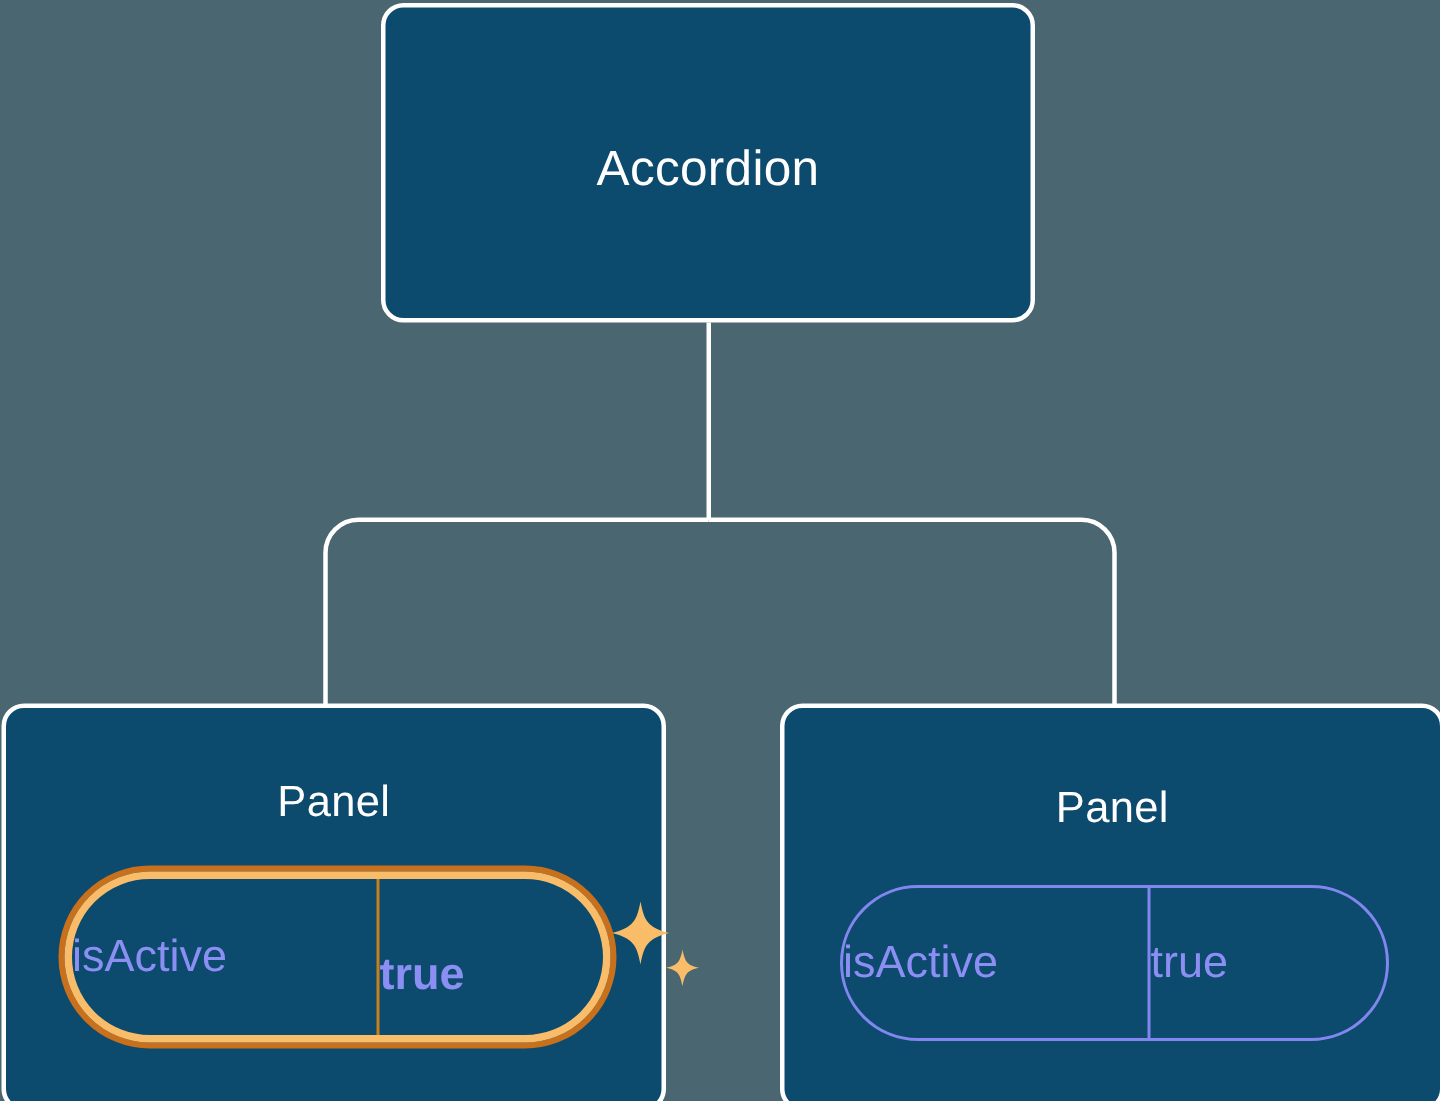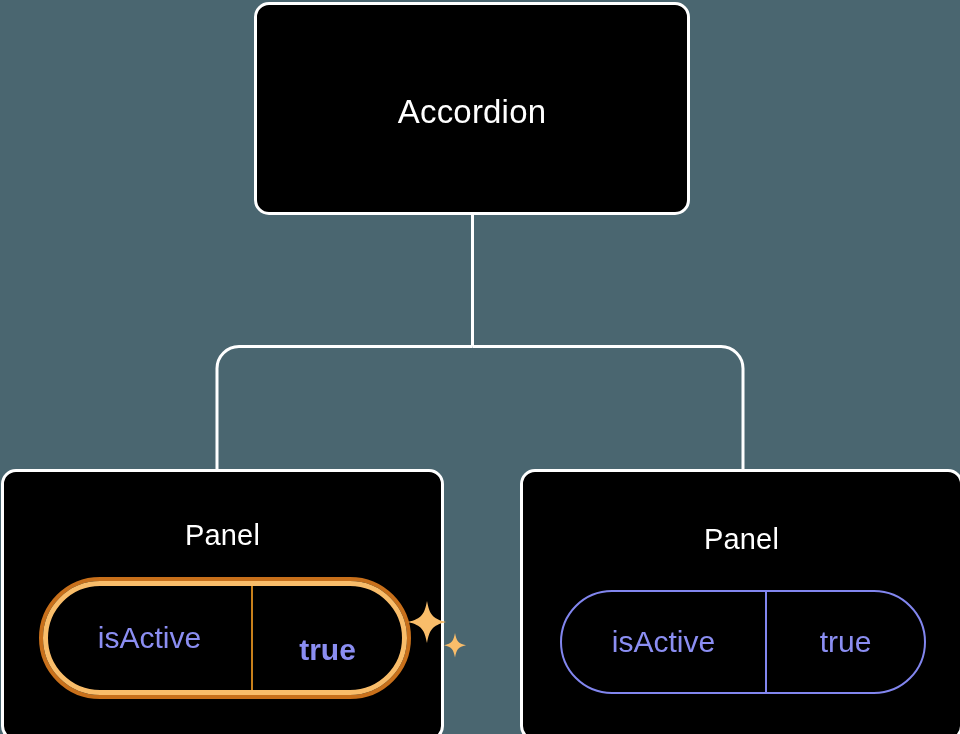--- a/index.html
+++ b/index.html
@@ -27,21 +27,21 @@
     top: 0;
     width: 960px;
     height: 734px;
     pointer-events: none;
   }
 
   
   .node {
     position: absolute;
     box-sizing: border-box;
-    background: #000000;
+    background: #0c4a6e;
     border: 3px solid #ffffff;
     border-radius: 15px;
   }
   .node-accordion {
     left: 254px;
     top: 2px;
     width: 436px;
     height: 213px;
   }
   .node-panel-left {
@@ -123,21 +123,20 @@
   .pill-plain {
     width: 366px;
     height: 104px;
     border: 2px solid #8286ef;
     border-radius: 52px;
   }
 
   .pill-cell {
     display: flex;
     align-items: center;
-    justify-content: center;
     box-sizing: border-box;
     white-space: nowrap;
   }
   .pill-active-inner .pill-cell-name {
     width: 205px;
     border-right: 2px solid #c8801b;
   }
   .pill-active-inner .pill-cell-value {
     flex: 1;
   }

